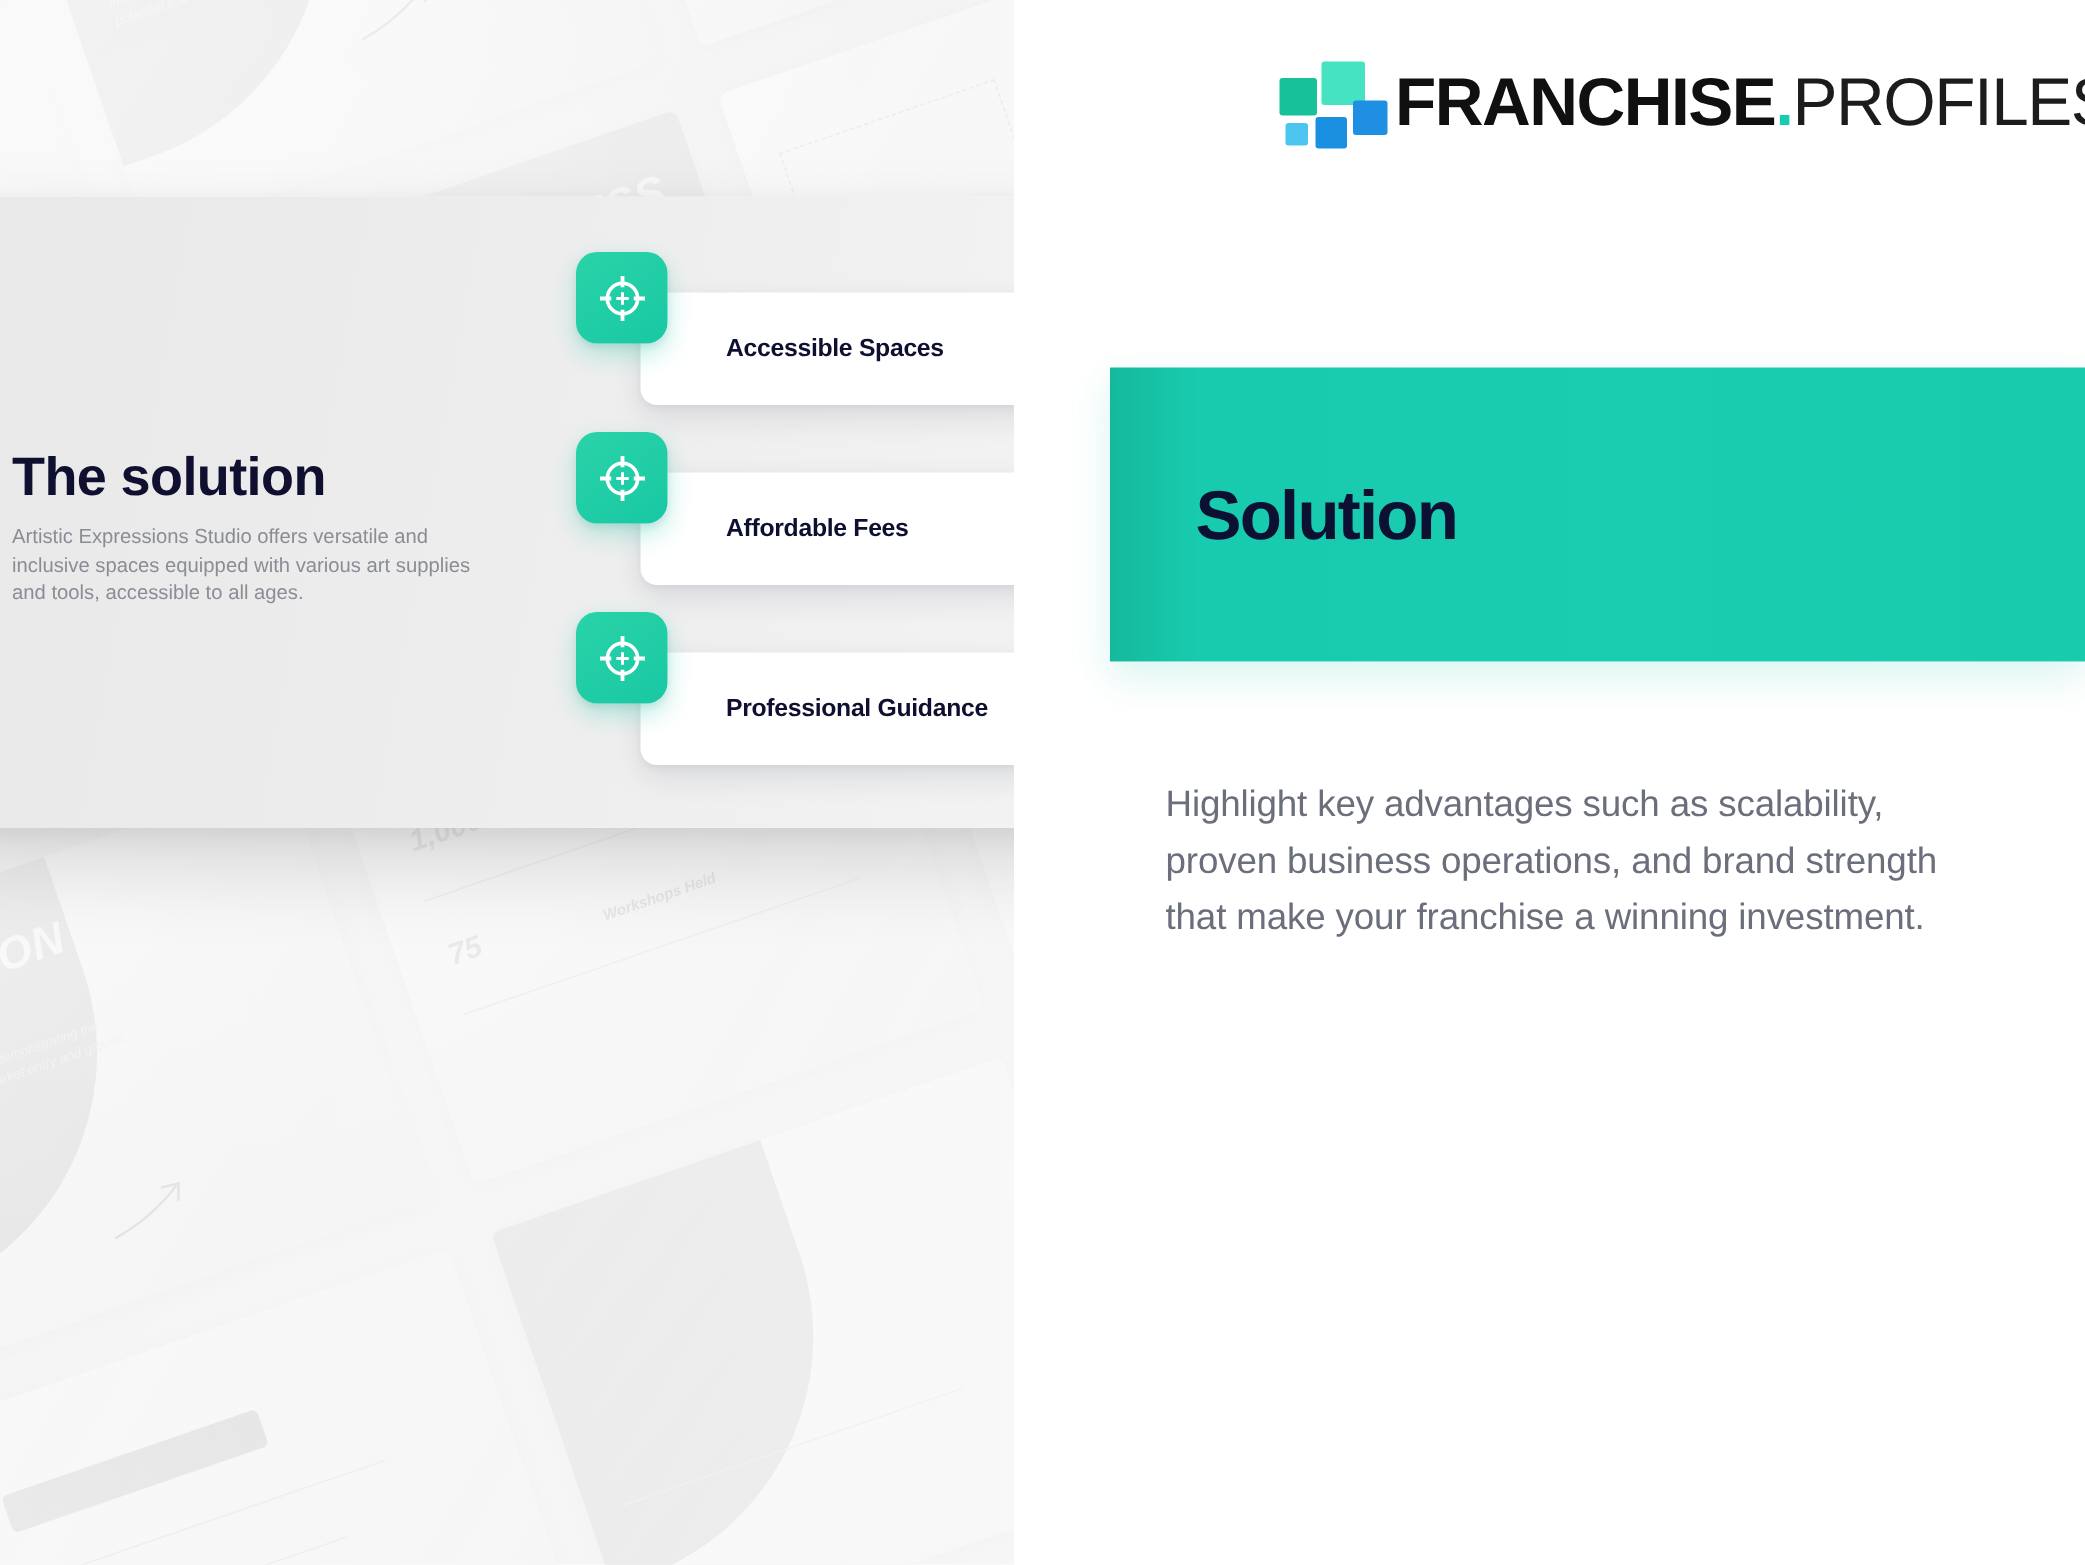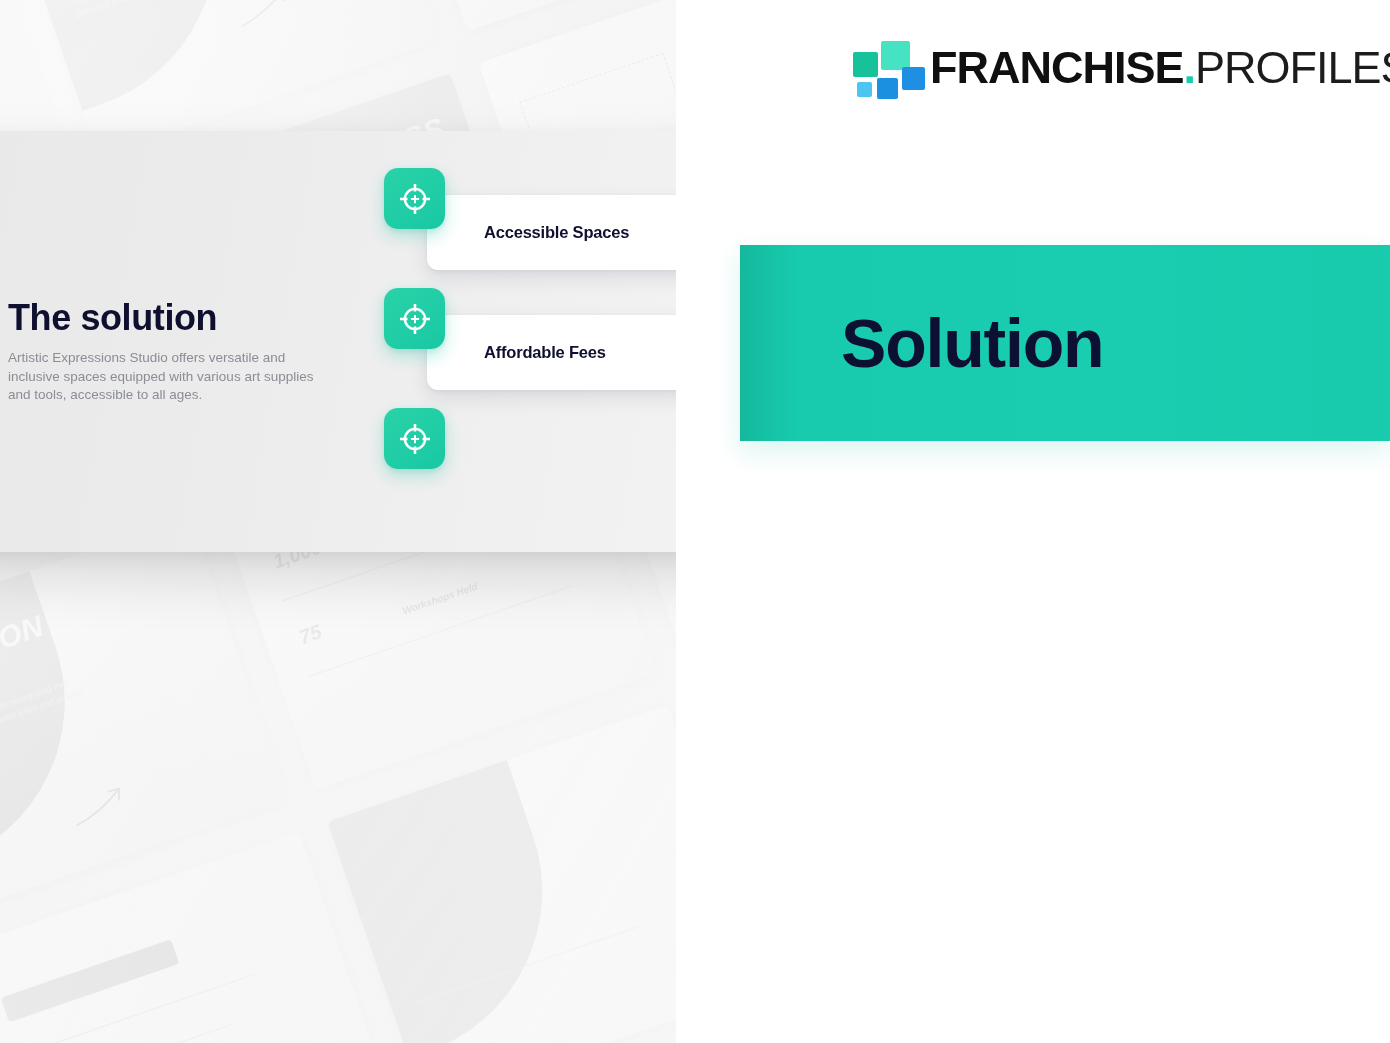--- a/index.html
+++ b/index.html
@@ -136,21 +136,21 @@
   .brand-word .dot{color:#18cdad;font-weight:800;}
   .brand-word .light{font-weight:300;color:#1c1c1c;}
 
   .title-band{
     position:absolute;left:64px;top:245px;width:650px;height:196px;
     background:linear-gradient(90deg,#14b99c 0%,#18cbae 9%,#1acdb0 55%,#19cbad 100%);
     display:flex;align-items:center;
     box-shadow:0 10px 26px rgba(20,190,160,.16);
   }
   .title-band h1{
-    margin:0 0 0 101px;font-size:68px;font-weight:700;color:#0c1134;
+    margin:0 0 0 57px;font-size:46px;font-weight:700;color:#0c1134;
     letter-spacing:-1.2px;line-height:1;
   }
 
   .body-copy{position:absolute;left:101px;top:518px;width:530px;}
   .body-copy p{
     margin:0 0 50px 0;font-size:24.5px;line-height:1.54;
     color:#6b6e7b;font-weight:400;letter-spacing:-.1px;
   }
   .body-copy p:last-child{margin-bottom:0;}
 </style>
@@ -299,20 +299,23 @@
           <div class="icon-tile">
             <svg viewBox="0 0 48 48" aria-hidden="true">
               <circle cx="24" cy="24" r="13.5" fill="none" stroke="#ffffff" stroke-width="3.2"></circle>
               <line x1="24" y1="4" x2="24" y2="14" stroke="#ffffff" stroke-width="3.4"></line>
               <line x1="24" y1="34" x2="24" y2="44" stroke="#ffffff" stroke-width="3.4"></line>
               <line x1="4" y1="24" x2="14" y2="24" stroke="#ffffff" stroke-width="3.4"></line>
               <line x1="34" y1="24" x2="44" y2="24" stroke="#ffffff" stroke-width="3.4"></line>
               <line x1="24" y1="18.5" x2="24" y2="29.5" stroke="#ffffff" stroke-width="2.6"></line>
               <line x1="18.5" y1="24" x2="29.5" y2="24" stroke="#ffffff" stroke-width="2.6"></line>
             </svg>
+          </div>
+          <div class="feature-card wide">
+            <span class="feature-label">Professional Guidance</span>
           </div>
         </div>
 
       </div>
     </div>
   </div>
 
   <div class="right-pane">
 
     <div class="brand">
@@ -326,17 +329,18 @@
       <div class="brand-word">
         <span class="bold">FRANCHISE</span><span class="dot">.</span><span class="light">PROFILES</span>
       </div>
     </div>
 
     <div class="title-band">
       <h1>Solution</h1>
     </div>
 
     <div class="body-copy">
+      <p>Highlight key advantages such as scalability, proven business operations, and brand strength that make your franchise a winning investment.</p>
     </div>
 
   </div>
 
 </div>
 
 </body></html>

